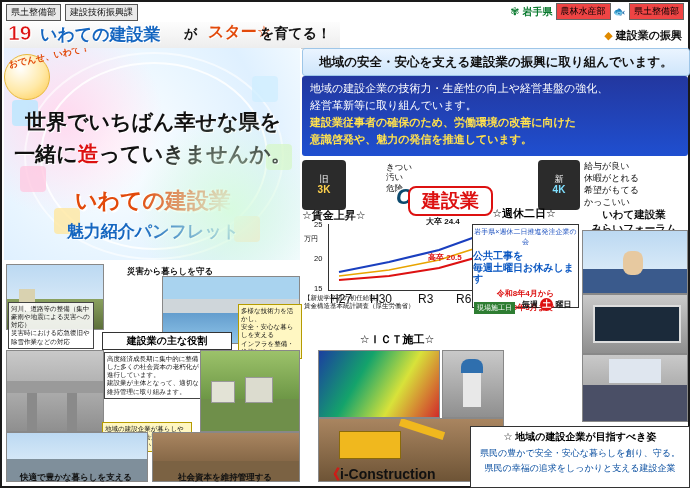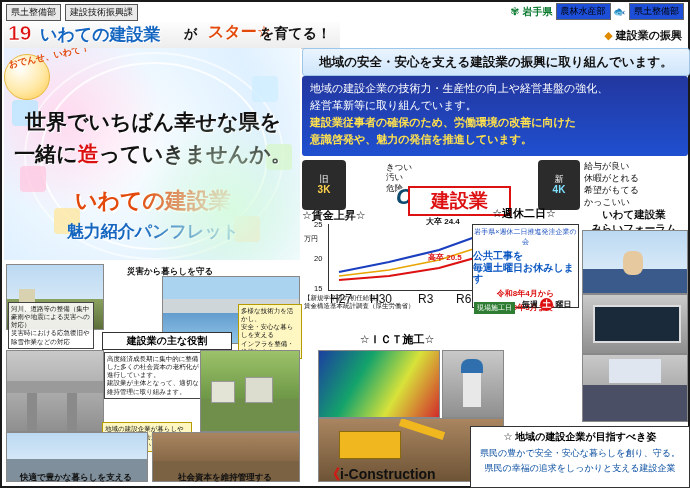--- a/index.html
+++ b/index.html
@@ -10,21 +10,21 @@
     position:relative;
   }
   .page{position:relative;width:690px;height:488px;box-sizing:border-box;border:2px solid #1a1a1a;background:#fff;}
 
   
   .hdr{position:absolute;left:0;top:0;width:686px;height:22px;}
   .hdr-left{position:absolute;left:4px;top:2px;display:flex;gap:4px;align-items:center;}
   .tag{background:#eaeaea;border:1px solid #555;font-size:9px;padding:1px 4px;color:#111;}
   .hdr-right{position:absolute;right:4px;top:1px;display:flex;gap:3px;align-items:center;}
   .grn{color:#0a7a2f;font-weight:bold;font-size:10px;}
-  .pill{background:#1d4ed8;border:1px solid #666;font-size:9px;padding:1px 4px;}
+  .pill{background:#ef4444;border:1px solid #666;font-size:9px;padding:1px 4px;}
 
   
   .titlebar{position:absolute;left:2px;top:20px;width:336px;height:26px;
     background:linear-gradient(#fdfdfd,#ededed);border-bottom:1px solid #ccc;}
   .t19{position:absolute;left:6px;top:19px;font-size:21px;font-weight:bold;color:#d11;
         -webkit-text-stroke:0.6px #fff;text-shadow:1px 1px 0 #fff;}
   .tmain{position:absolute;left:38px;top:21px;font-size:17px;font-weight:bold;color:#1566c0;
         text-shadow:1px 1px 0 #fff, -1px -1px 0 #fff;}
   .tga{position:absolute;left:182px;top:23px;font-size:13px;font-weight:bold;color:#111;}
   .tstar{position:absolute;left:198px;top:20px;font-size:16px;font-weight:bold;color:#e2490a;
@@ -72,21 +72,21 @@
 
   
   .band{position:absolute;left:300px;top:156px;width:386px;height:56px;}
   .k3{position:absolute;left:0px;top:2px;width:44px;height:50px;background:#2b2b2b;color:#fff;border-radius:4px;
       display:flex;flex-direction:column;align-items:center;justify-content:center;font-size:9px;line-height:1.15;}
   .k3 b{color:#ffd24d;font-size:10px;}
   .kw{position:absolute;left:44px;top:4px;font-size:8.5px;color:#111;line-height:1.22;margin-left:40px;}
   .change{position:absolute;left:94px;top:2px;font-size:22px;font-weight:bold;color:#0c4a6e;
       text-shadow:1.5px 1.5px 0 #fff,-1px -1px 0 #fff;font-style:italic;margin-top:24px;}
   .kensetsu{position:absolute;left:106px;top:28px;font-size:19px;font-weight:bold;color:#d11;background:#fff;
-      border:2px solid #d11;padding:0 21px;border-radius:0;}
+      border:2px solid #d11;padding:0 12px;border-radius:8px;}
   .k4{position:absolute;left:236px;top:2px;width:42px;height:50px;background:#2b2b2b;color:#fff;border-radius:4px;
       display:flex;flex-direction:column;align-items:center;justify-content:center;font-size:9px;line-height:1.15;}
   .k4 b{color:#7fe0ff;font-size:10px;}
   .k4w{position:absolute;left:282px;top:2px;font-size:9px;color:#111;line-height:1.35;}
 
   
   .chartwrap{position:absolute;left:300px;top:206px;width:200px;height:100px;}
   .chart-title{font-size:11px;font-weight:bold;color:#111;}
   .axisbox{position:absolute;left:26px;top:16px;width:168px;height:66px;border-left:1px solid #333;border-bottom:1px solid #333;}
   .ylab{position:absolute;font-size:7.5px;color:#111;}

